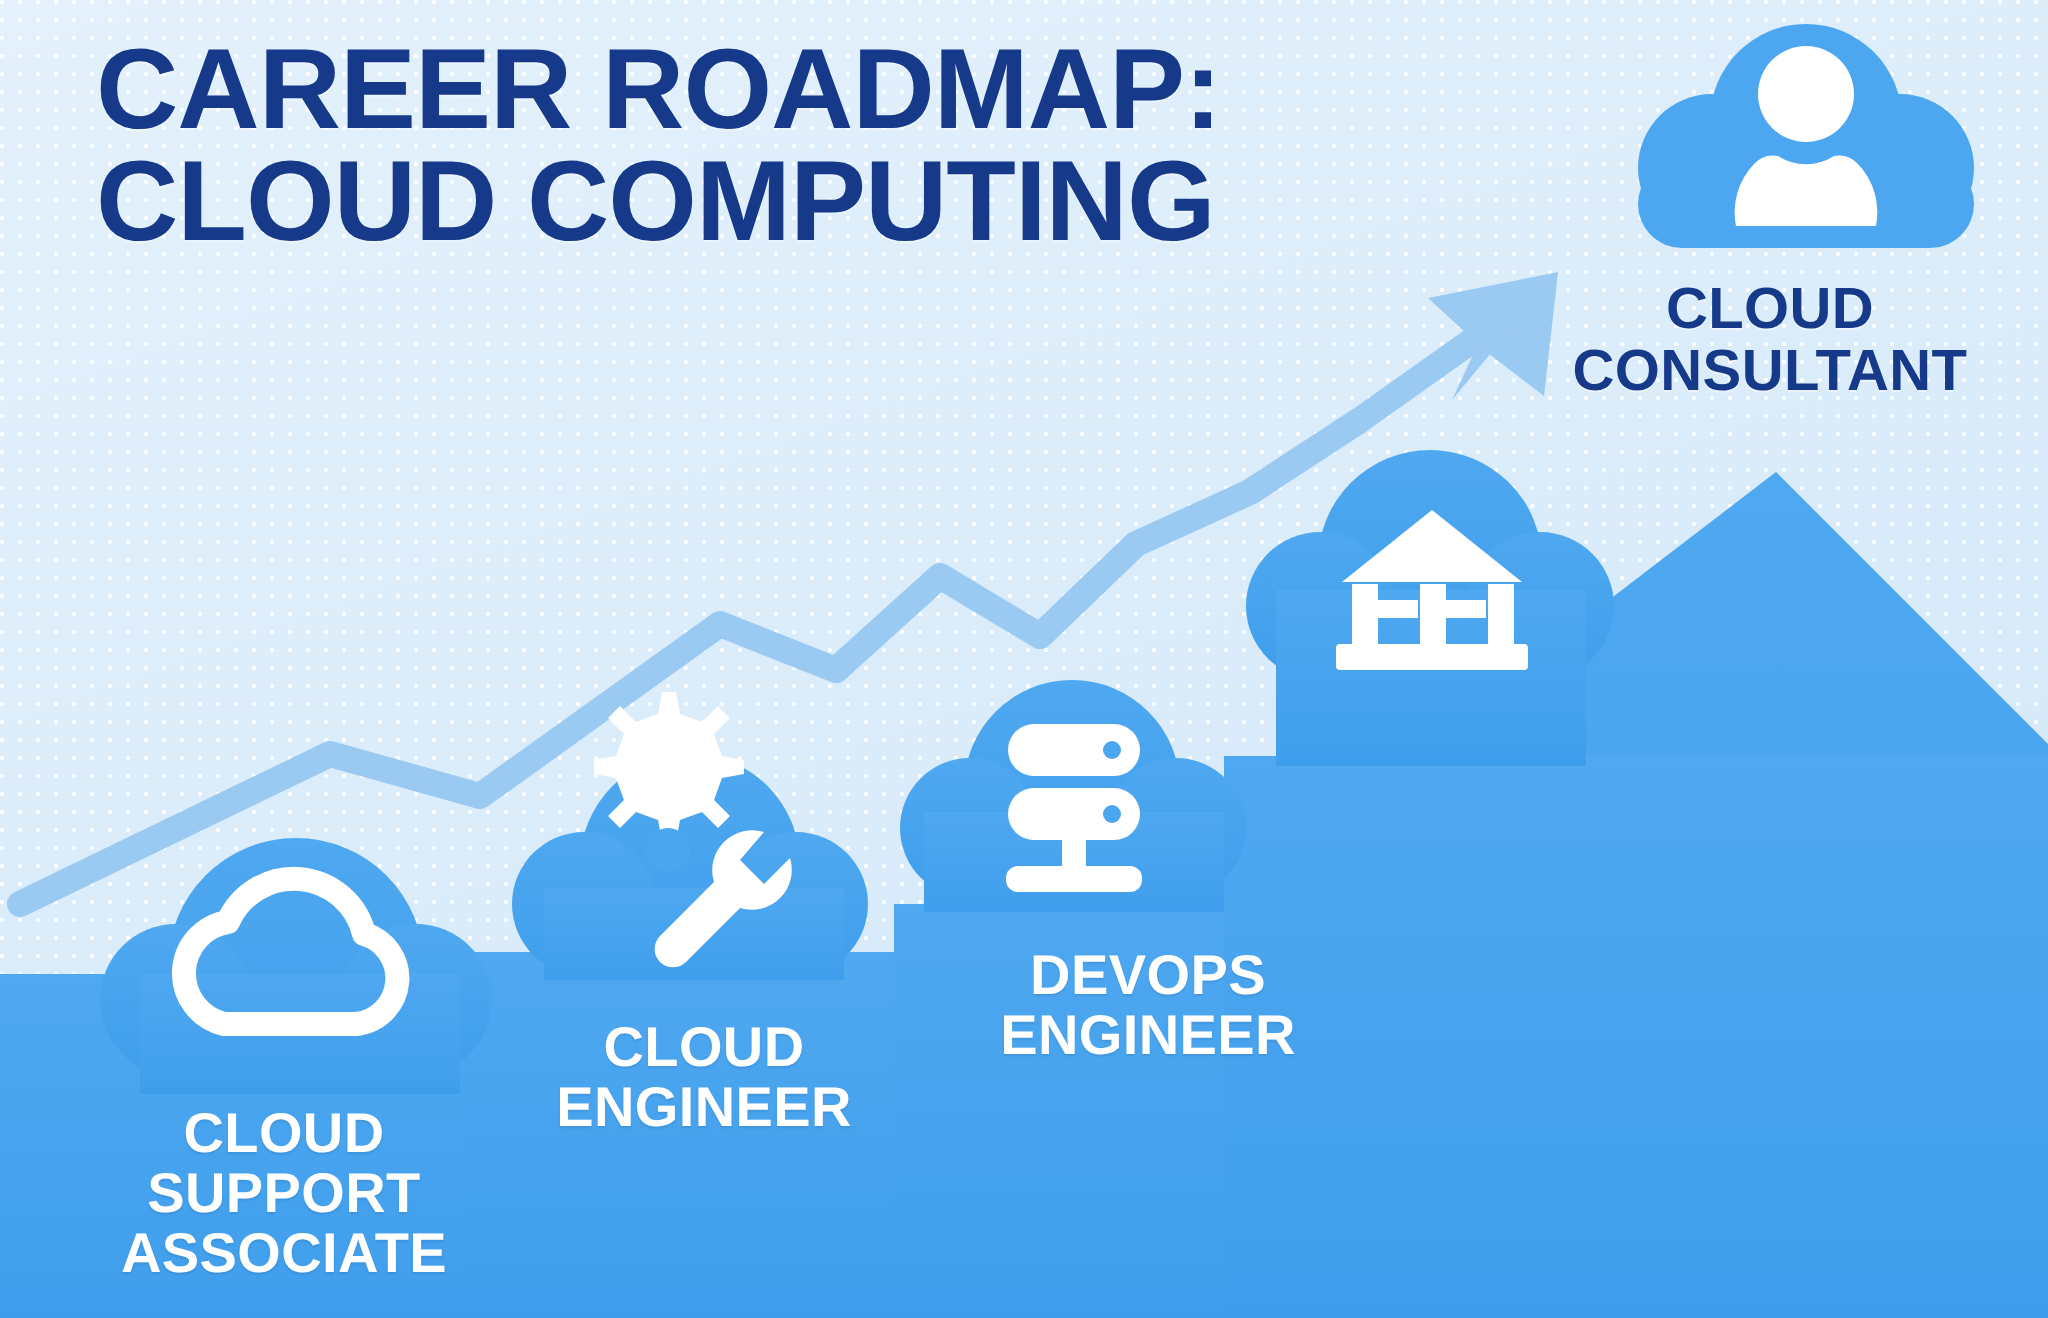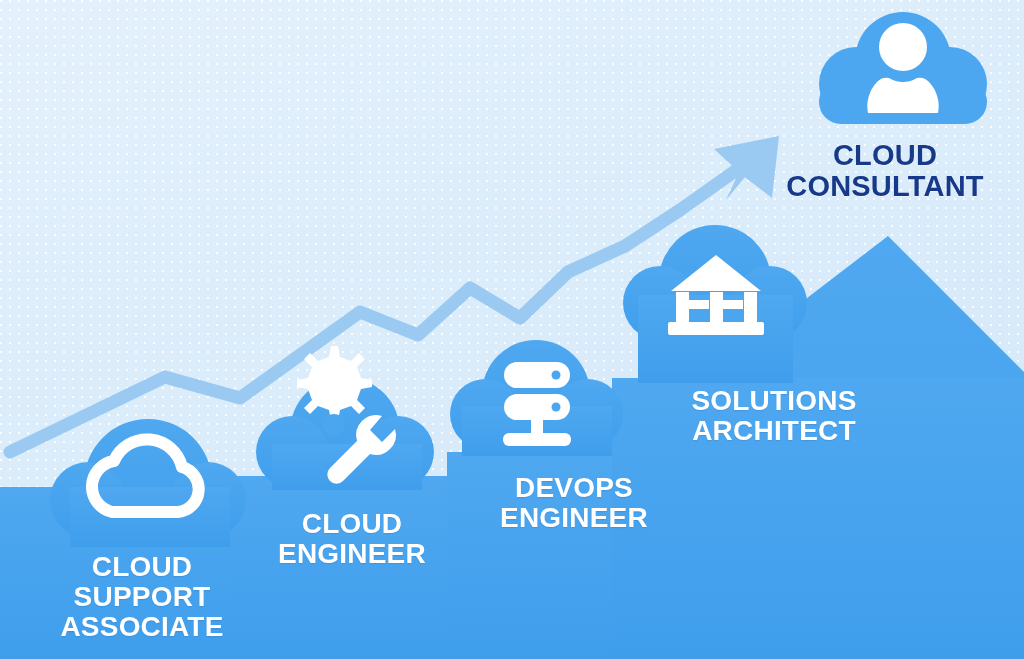--- a/index.html
+++ b/index.html
@@ -205,30 +205,32 @@
                  a 35 35 0 0 1 9 -31
                  a 13 13 0 0 1 12 -4
                  a 26 26 0 0 0 28 0
                  a 13 13 0 0 1 12 4
                  a 35 35 0 0 1 9 31 Z"></path>
       </g>
 
     </g>
   </svg>
 
+  <div id="title-block">
+    <span class="title-line">CAREER ROADMAP:</span>
+    <span class="title-line">CLOUD COMPUTING</span>
+  </div>
 
   <div class="step-label" id="label-0">CLOUD
 SUPPORT
 ASSOCIATE</div>
 
   <div class="step-label" id="label-1">CLOUD
 ENGINEER</div>
 
   <div class="step-label" id="label-2">DEVOPS
 ENGINEER</div>
 
-  <div class="step-label" id="label-3">SOLUTIONS
-ARCHITECT</div>
 
   <div class="step-label dark" id="label-4">CLOUD
 CONSULTANT</div>
 
 </div>
 
 </body></html>

